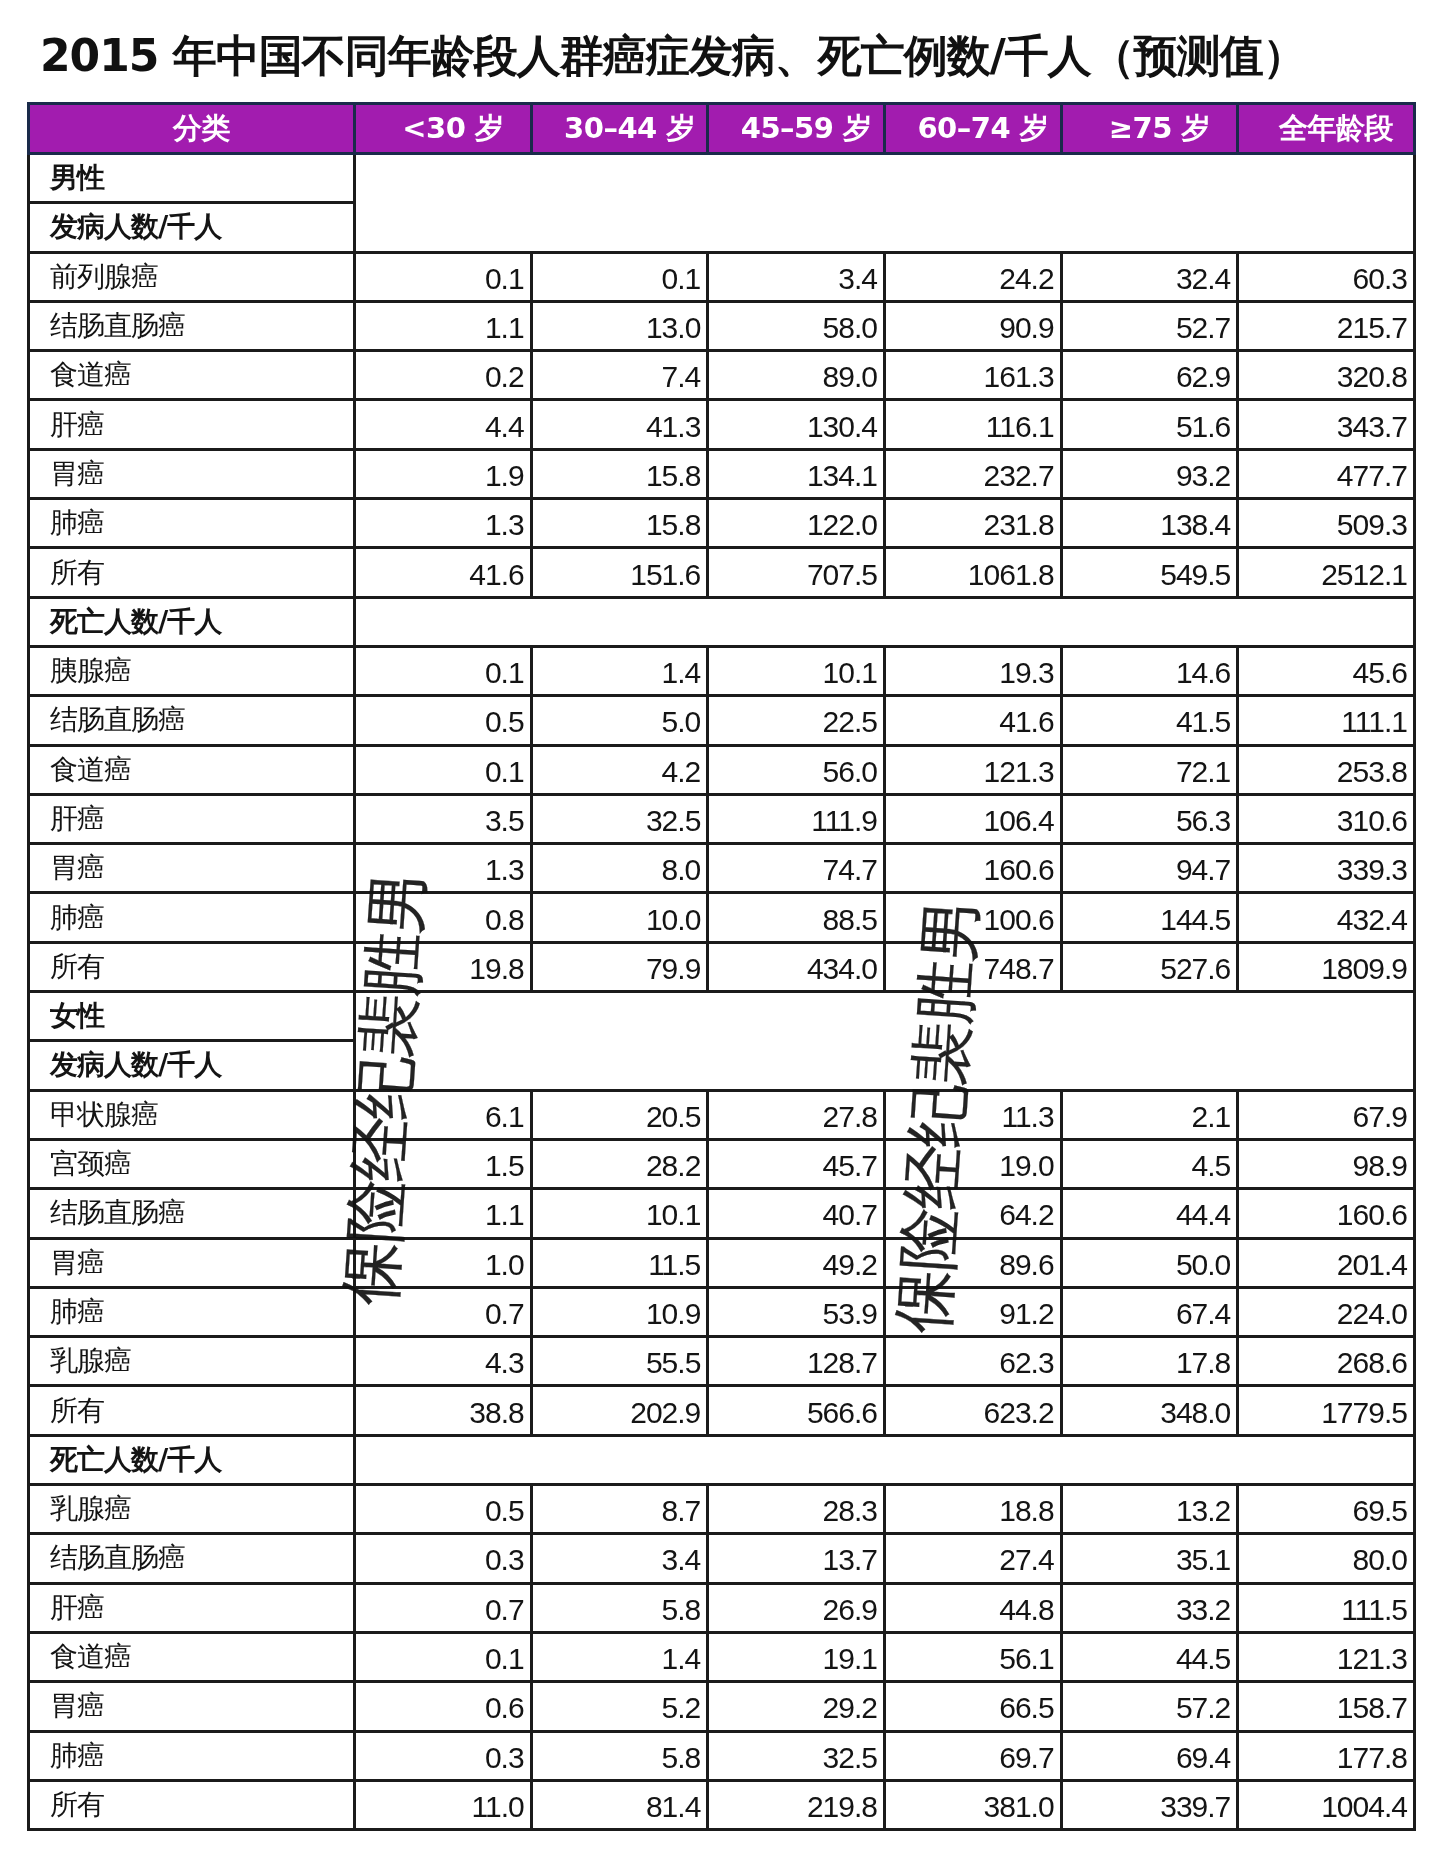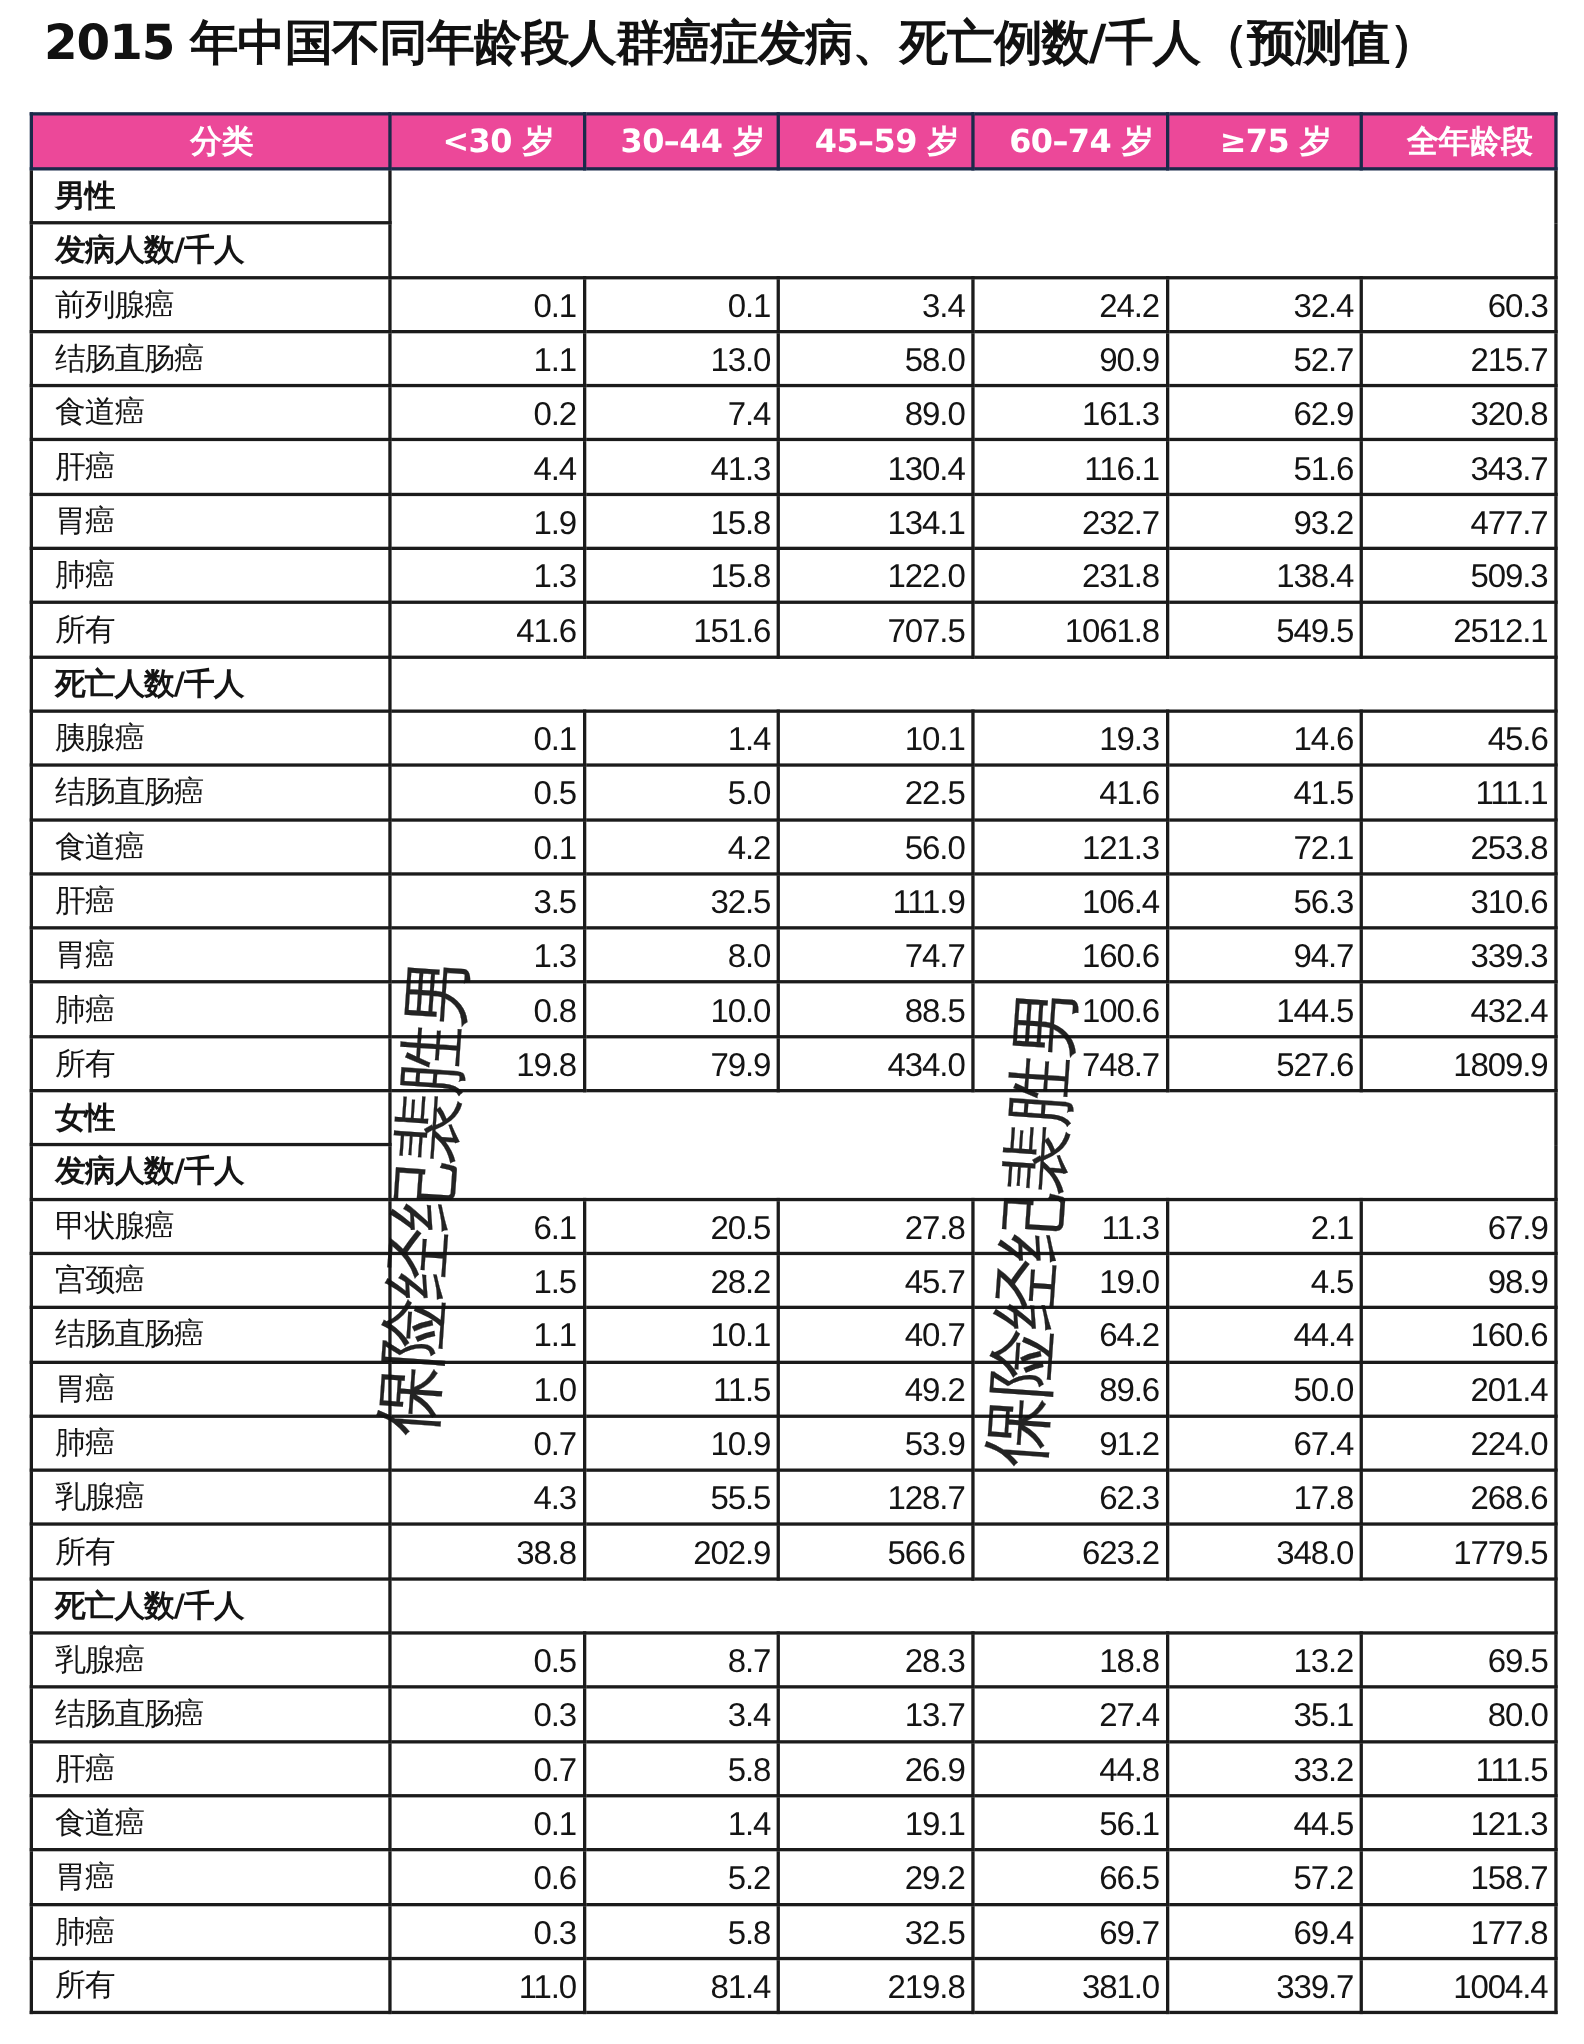--- a/index.html
+++ b/index.html
@@ -1,36 +1,36 @@
 <!DOCTYPE html>
 <html><head>
 <meta charset="utf-8">
 <style>
   html, body { margin: 0; padding: 0; }
   body {
     width: 1440px; height: 1858px; background: #ffffff; position: relative; overflow: hidden;
     font-family: "DejaVu Sans", "Liberation Sans", sans-serif; color: #141414;
   }
   .title {
-    position: absolute; left: 40px; top: 12px; width: 1380px;
+    position: absolute; left: 40px; top: 28px; width: 1380px;
     font-size: 44px; font-weight: bold; letter-spacing: -1px; line-height: 56px;
     white-space: nowrap; color: #111;
   }
   table.data {
     position: absolute; left: 27px; top: 102px;
     border-collapse: collapse; table-layout: fixed;
     width: 1386px;
   }
   table.data col.c0 { width: 326px; }
   table.data col.cn { width: 176.67px; }
   table.data th, table.data td {
     border: 3px solid #1b1b1b; padding: 0; box-sizing: border-box;
   }
   table.data thead th {
-    background: #ec4899; color: #ffffff; height: 50px;
+    background: #a21caf; color: #ffffff; height: 50px;
     font-size: 29px; font-weight: bold; text-align: center;
     border-color: #1a2a4a; letter-spacing: -0.5px; padding-left: 20px;
   }
   table.data tbody tr { height: 49.3px; }
   table.data td.label {
     font-size: 28px; padding-left: 20px; text-align: left; white-space: nowrap;
     letter-spacing: -1px;
   }
   table.data td.label.bold { font-weight: bold; }
   table.data td.num {

